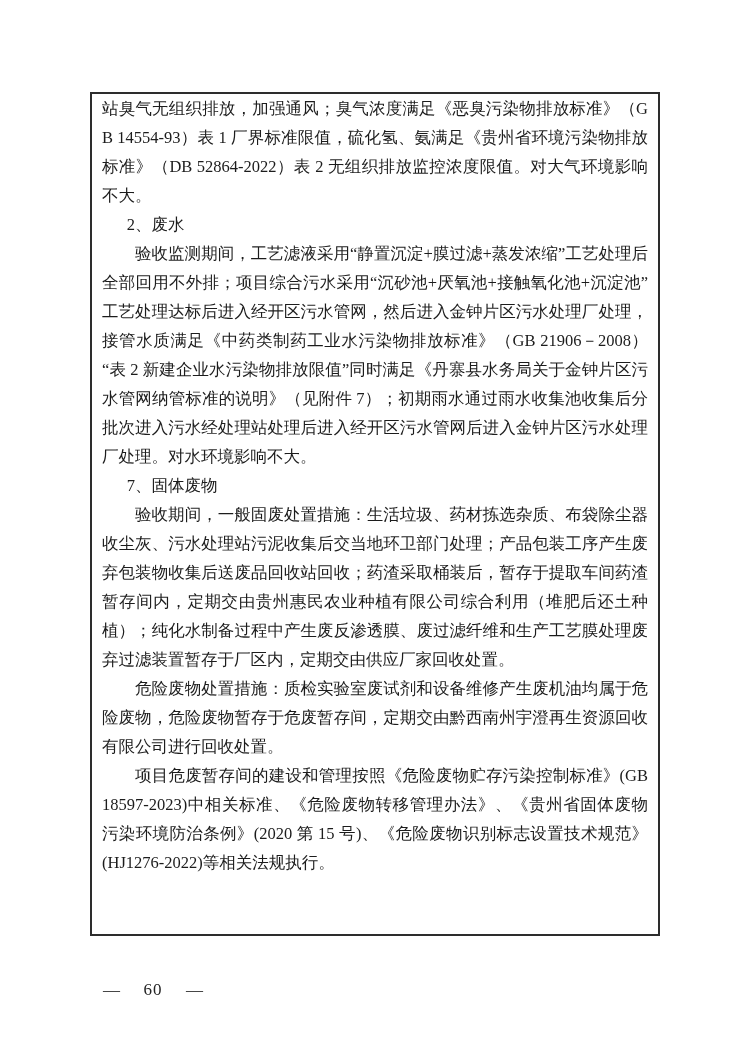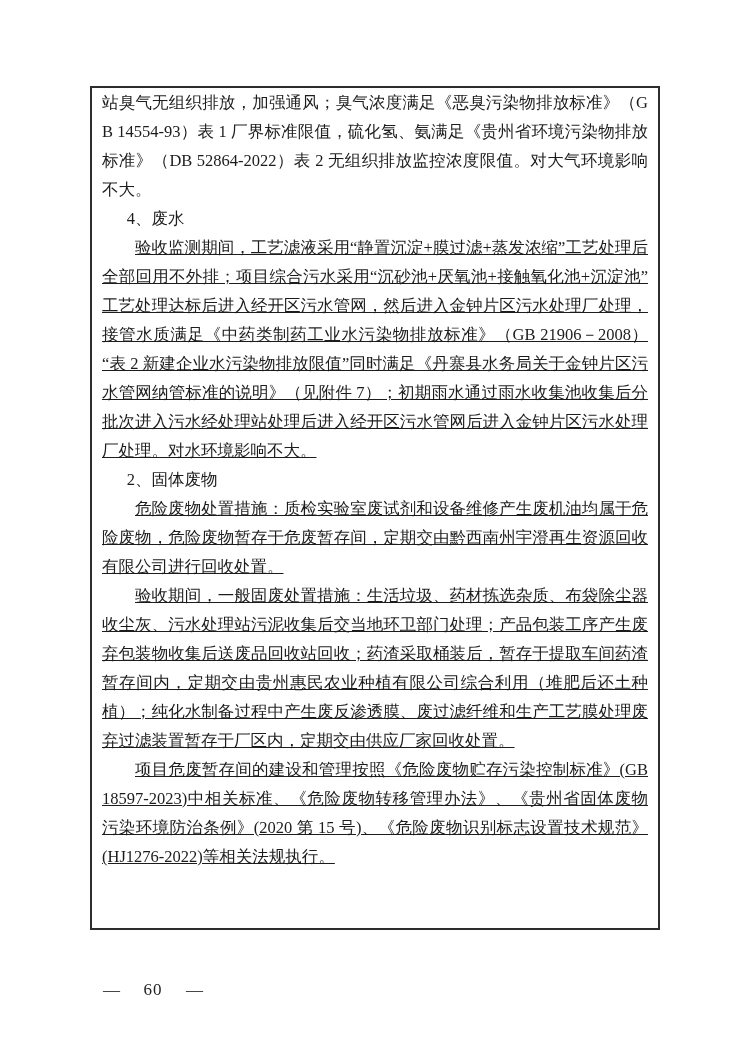--- a/index.html
+++ b/index.html
@@ -16,39 +16,39 @@
     overflow: hidden;
   }
   .page {
     position: absolute;
     inset: 0;
     background: #ffffff;
   }
   .content-box {
     position: absolute;
     left: 90px;
-    top: 86px;
+    top: 92px;
     width: 570px;
     height: 844px;
     box-sizing: border-box;
     border: 2px solid #2d2d2d;
     padding: 0 10px;
     overflow: hidden;
   }
   .content-box p {
     margin: 0;
     font-size: 16.5px;
     line-height: 29px;
     text-align: justify;
     text-justify: inter-ideograph;
     word-break: break-all;
   }
   .para-continuation { text-indent: 0; }
   .para-heading      { text-indent: 1.5em; text-align: left; }
-  .para-body         { text-indent: 2em; text-decoration: underline; }
+  .para-body         { text-indent: 2em; }
   .page-footer {
     position: absolute;
     left: 103px;
     top: 980px;
     width: 100px;
     display: flex;
     align-items: center;
     justify-content: space-between;
     font-size: 17px;
     line-height: 20px;
@@ -58,25 +58,25 @@
     letter-spacing: 1px;
   }
 </style>
 </head>
 <body>
 
 <div class="page">
 
   <div class="content-box">
     <p class="para-continuation">站臭气无组织排放，加强通风；臭气浓度满足《恶臭污染物排放标准》（GB 14554-93）表 1 厂界标准限值，硫化氢、氨满足《贵州省环境污染物排放标准》（DB 52864-2022）表 2 无组织排放监控浓度限值。对大气环境影响不大。</p>
-    <p class="para-heading">4、废水</p>
+    <p class="para-heading">2、废水</p>
     <p class="para-body">验收监测期间，工艺滤液采用“静置沉淀+膜过滤+蒸发浓缩”工艺处理后全部回用不外排；项目综合污水采用“沉砂池+厌氧池+接触氧化池+沉淀池”工艺处理达标后进入经开区污水管网，然后进入金钟片区污水处理厂处理，接管水质满足《中药类制药工业水污染物排放标准》（GB 21906－2008）“表 2 新建企业水污染物排放限值”同时满足《丹寨县水务局关于金钟片区污水管网纳管标准的说明》（见附件 7）；初期雨水通过雨水收集池收集后分批次进入污水经处理站处理后进入经开区污水管网后进入金钟片区污水处理厂处理。对水环境影响不大。</p>
-    <p class="para-heading">2、固体废物</p>
+    <p class="para-heading">7、固体废物</p>
+    <p class="para-body">验收期间，一般固废处置措施：生活垃圾、药材拣选杂质、布袋除尘器收尘灰、污水处理站污泥收集后交当地环卫部门处理；产品包装工序产生废弃包装物收集后送废品回收站回收；药渣采取桶装后，暂存于提取车间药渣暂存间内，定期交由贵州惠民农业种植有限公司综合利用（堆肥后还土种植）；纯化水制备过程中产生废反渗透膜、废过滤纤维和生产工艺膜处理废弃过滤装置暂存于厂区内，定期交由供应厂家回收处置。</p>
     <p class="para-body">危险废物处置措施：质检实验室废试剂和设备维修产生废机油均属于危险废物，危险废物暂存于危废暂存间，定期交由黔西南州宇澄再生资源回收有限公司进行回收处置。</p>
-    <p class="para-body">验收期间，一般固废处置措施：生活垃圾、药材拣选杂质、布袋除尘器收尘灰、污水处理站污泥收集后交当地环卫部门处理；产品包装工序产生废弃包装物收集后送废品回收站回收；药渣采取桶装后，暂存于提取车间药渣暂存间内，定期交由贵州惠民农业种植有限公司综合利用（堆肥后还土种植）；纯化水制备过程中产生废反渗透膜、废过滤纤维和生产工艺膜处理废弃过滤装置暂存于厂区内，定期交由供应厂家回收处置。</p>
     <p class="para-body">项目危废暂存间的建设和管理按照《危险废物贮存污染控制标准》(GB18597-2023)中相关标准、《危险废物转移管理办法》、《贵州省固体废物污染环境防治条例》(2020 第 15 号)、《危险废物识别标志设置技术规范》(HJ1276-2022)等相关法规执行。</p>
 
   </div>
 
   <div class="page-footer">
     <span>—</span>
     <span class="num">60</span>
     <span>—</span>
   </div>
 

